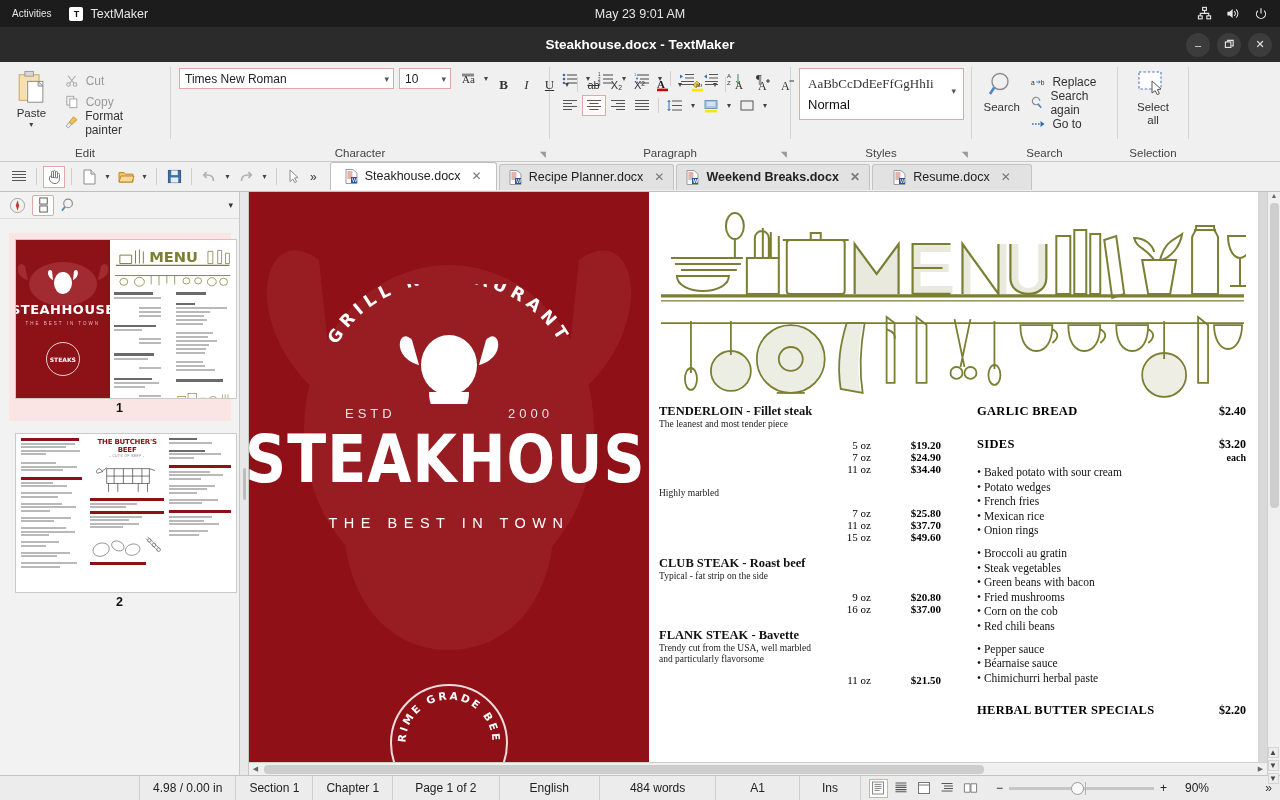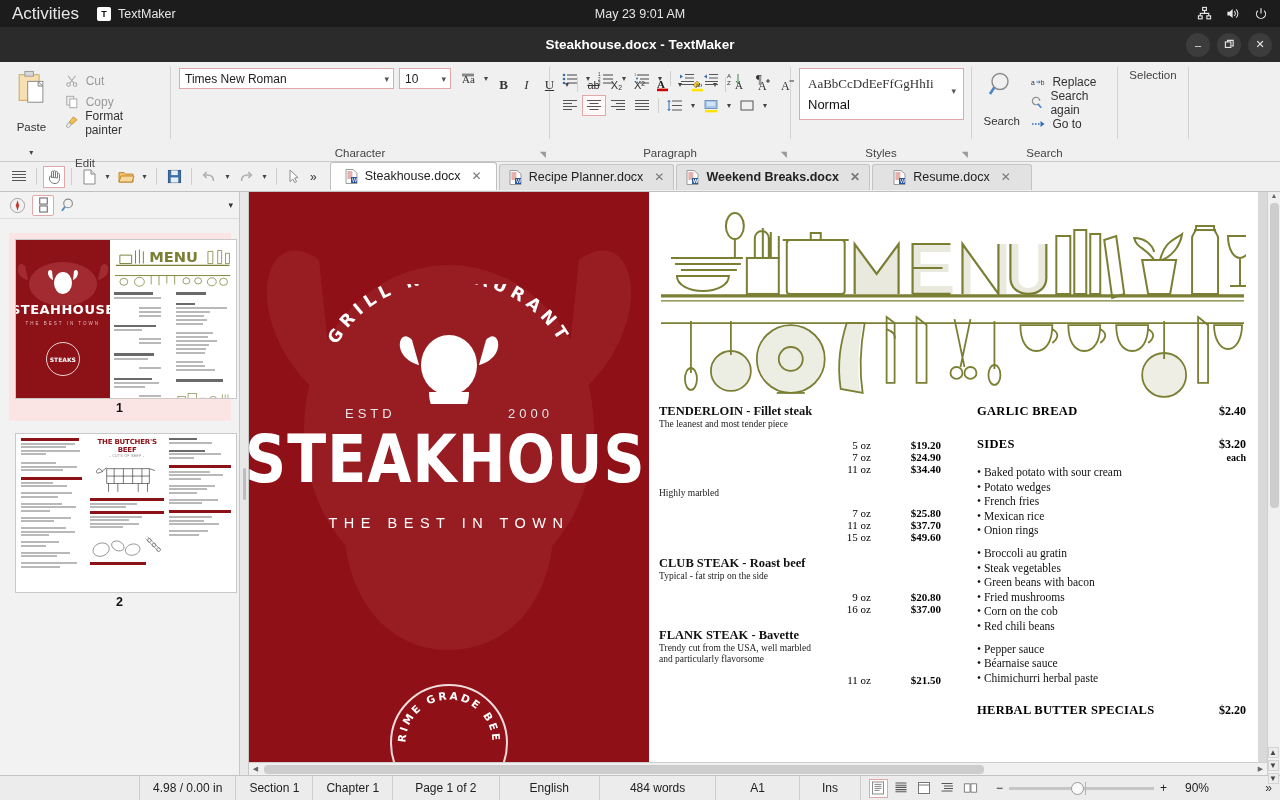--- a/index.html
+++ b/index.html
@@ -12,21 +12,21 @@
   }
   .app { width:1280px; height:800px; display:flex; flex-direction:column; position:relative; }
 
   
   .gnome-bar {
     height:27px; background:#1c1c1c; color:#e6e6e6;
     display:flex; align-items:center; padding:0 12px;
     font-size:12.5px; flex:0 0 27px; position:relative;
   }
   .gnome-left { display:flex; align-items:center; gap:18px; }
-  .gnome-activities { font-size:17px; }
+  .gnome-activities { font-size:10px; }
   .gnome-app { display:flex; align-items:center; gap:7px; }
   .tm-badge {
     width:14px; height:14px; background:#fff; color:#111;
     font-size:9px; font-weight:bold; display:flex;
     align-items:center; justify-content:center; border-radius:2px;
   }
   .gnome-clock {
     position:absolute; left:0; right:0; text-align:center;
     font-size:12.5px; pointer-events:none;
   }
@@ -78,21 +78,21 @@
   .grp-body { flex:1; display:flex; align-items:flex-start; padding:2px 6px 0 6px; }
   .grp-label {
     height:17px; font-size:11.5px; color:#444; text-align:center;
     display:flex; align-items:center; justify-content:center;
   }
   .grp-sep { width:1px; background:#d3d3d3; margin:5px 0 22px 0; }
   .grp-dia { position:absolute; right:3px; bottom:2px; color:#9a9a9a; font-size:8px; }
 
   .bigbtn {
     display:flex; flex-direction:column; align-items:center; justify-content:flex-start;
-    width:52px; font-size:11.5px; color:#333; gap:15px; padding-top:2px;
+    width:52px; font-size:11.5px; color:#333; gap:1px; padding-top:2px;
   }
   .bigbtn .cap { line-height:12px; }
   .smallrow { display:flex; align-items:center; gap:5px; font-size:12px; color:#9a9a9a; height:21px; padding:0 3px; }
   .smallrow.enabled { color:#333; }
   .icon { display:inline-flex; align-items:center; justify-content:center; }
   .tb-ic { width:17px; height:17px; display:inline-flex; align-items:center; justify-content:center; }
 
   .fontbox {
     display:flex; align-items:center; border:1px solid #e2a7a7; background:#fff;
     height:21px; width:215px; padding:0 4px 0 5px; font-size:12px; color:#222;
@@ -600,20 +600,32 @@
             </span>
             <span>Go to</span>
           </div>
         </div>
       </div>
       <div class="grp-label">Search</div>
     </div>
     <div class="grp-sep"></div>
 
     <div class="grp" style="width:70px;">
+      <div class="grp-body" style="justify-content:center;">
+        <div class="bigbtn" style="width:62px;">
+          <span class="icon">
+            <svg width="34" height="30" viewBox="0 0 34 30">
+              <rect x="3" y="2" width="22" height="17" fill="#fff" stroke="#4a72b8" stroke-width="1.1" stroke-dasharray="2.4 2"></rect>
+              <path d="M16 11l9 8-3.6.6 2 4-2.2 1-2-4L16 23z" fill="#fff" stroke="#555" stroke-width="1"></path>
+            </svg>
+          </span>
+          <span class="cap">Select</span>
+          <span class="cap">all</span>
+        </div>
+      </div>
       <div class="grp-label">Selection</div>
     </div>
     <div class="grp-sep"></div>
     <div class="grp" style="flex:1;">
         <div class="grp-body"></div>
         <div class="grp-label"></div>
       </div>
   </div>
 
   <div class="qbar">

